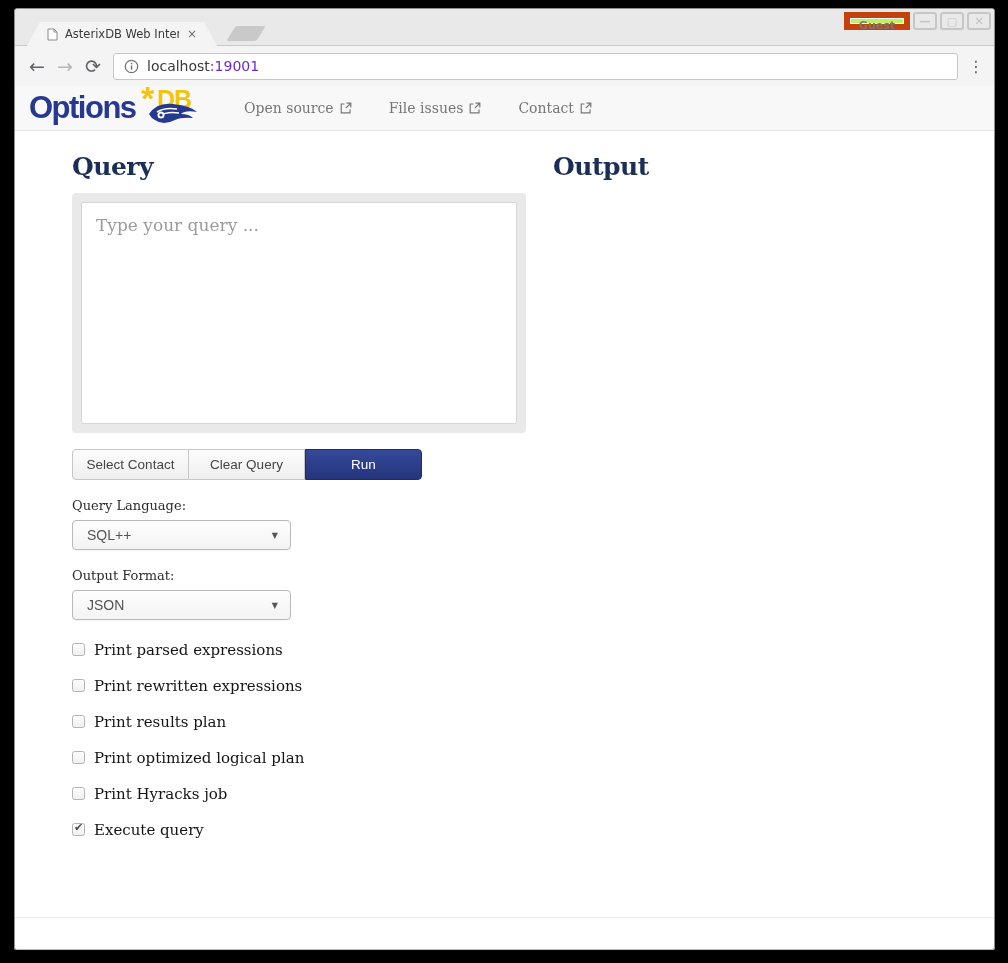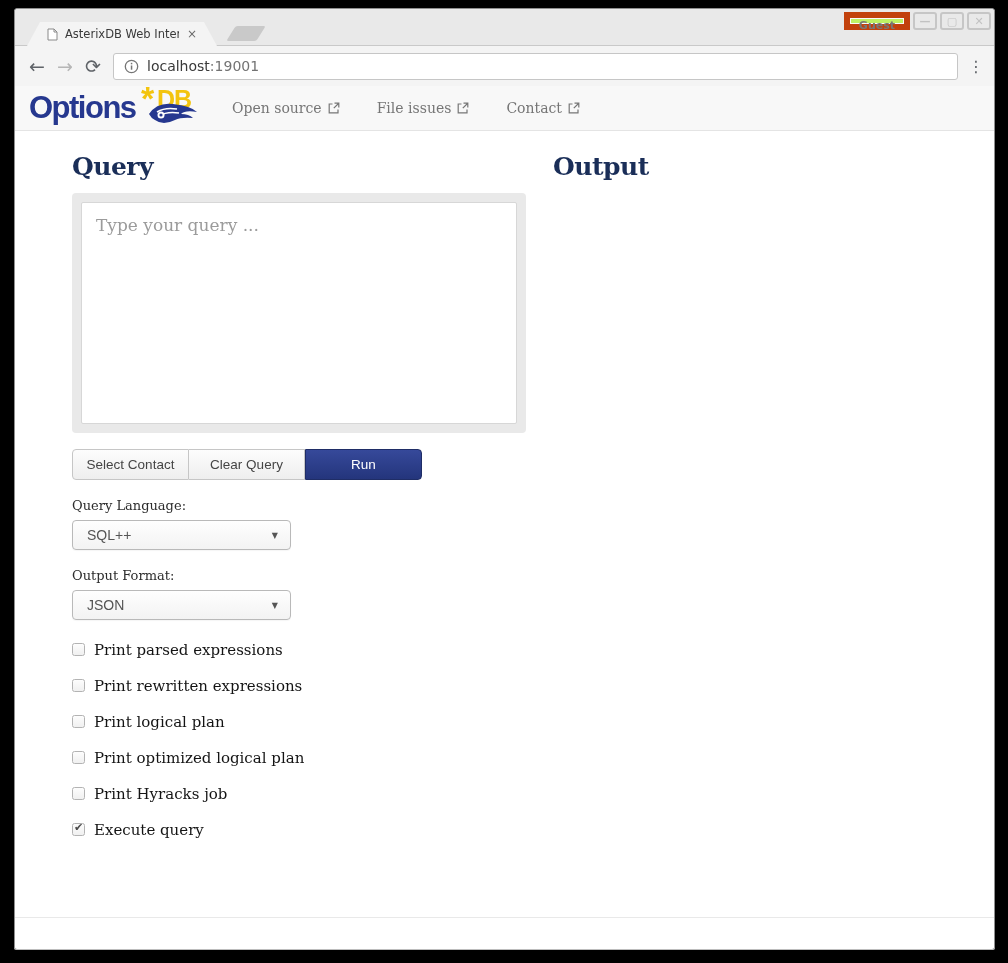--- a/index.html
+++ b/index.html
@@ -33,38 +33,38 @@
   
   .toolbar { position:relative; height:40px; background:#f4f4f4; display:flex;
              align-items:center; padding:0 8px; }
   .navbtn { width:28px; height:28px; display:flex; align-items:center; justify-content:center;
             font-size:19px; color:#5f6368; flex:none; }
   .navbtn.disabled { color:#b6b6b6; }
   .addressbar { flex:1; height:27px; background:#fff; border:1px solid #c6c6c6;
             border-radius:3px; margin:0 8px 0 6px; display:flex; align-items:center;
             padding:0 10px; }
   .url { font-size:14px; color:#3a3a3a; margin-left:8px; }
-  .url .port { color:#737373; }
+  .url .port { color:#6d28d9; }
   .menu-dots { width:20px; text-align:center; color:#5f6368; font-size:16px; flex:none; }
 
   
   .page { position:relative; height:863px; background:#fff; border-radius:0 0 2px 2px; }
 
   .navbar { height:45px; background:#f8f8f8; border-bottom:1px solid #e4e4e4;
             display:flex; align-items:center; padding:0 14px; }
   .logo { position:relative; width:175px; height:40px; flex:none; }
   .logo-asterix { font-family:"Liberation Sans", sans-serif; font-weight:bold;
             font-size:31px; letter-spacing:-1.5px; color:#26388f; line-height:40px; }
   .logo-star { position:absolute; left:112px; top:-9px; color:#f3c40e;
             font-family:"Liberation Sans", sans-serif; font-weight:bold; font-size:34px; }
   .logo-db { position:absolute; left:128px; top:-3px; color:#f3c40e;
             font-family:"Liberation Sans", sans-serif; font-weight:bold; font-size:25px;
             letter-spacing:-1px; }
   .logo-swoosh { position:absolute; left:118px; top:12px; }
-  .navlinks { display:flex; margin-left:28px; gap:37px;justify-content:flex-end; }
+  .navlinks { display:flex; margin-left:40px; gap:37px;justify-content:flex-end; }
   .navlink { display:flex; align-items:center; gap:6px; font-family:"DejaVu Serif", serif;
             font-size:14px; color:#767676; cursor:pointer; }
 
   .content { padding:0 0 0 57px; }
   .row { display:flex; }
   .col-left { width:411px; flex:none; }
   .col-right { margin-left:70px; flex:1; }
   h2.section { font-family:"DejaVu Serif", serif; font-weight:bold; font-size:25px;
             color:#1a2e58; margin-top:21px; margin-bottom:12px; letter-spacing:-0.5px; }
 
@@ -216,21 +216,21 @@
             <label class="opt-row">
               <span class="cb"></span>
               <span class="opt-label">Print parsed expressions</span>
             </label>
             <label class="opt-row">
               <span class="cb"></span>
               <span class="opt-label">Print rewritten expressions</span>
             </label>
             <label class="opt-row">
               <span class="cb"></span>
-              <span class="opt-label">Print logical plan</span>
+              <span class="opt-label">Print results plan</span>
             </label>
             <label class="opt-row">
               <span class="cb"></span>
               <span class="opt-label">Print optimized logical plan</span>
             </label>
             <label class="opt-row">
               <span class="cb"></span>
               <span class="opt-label">Print Hyracks job</span>
             </label>
             <label class="opt-row">

